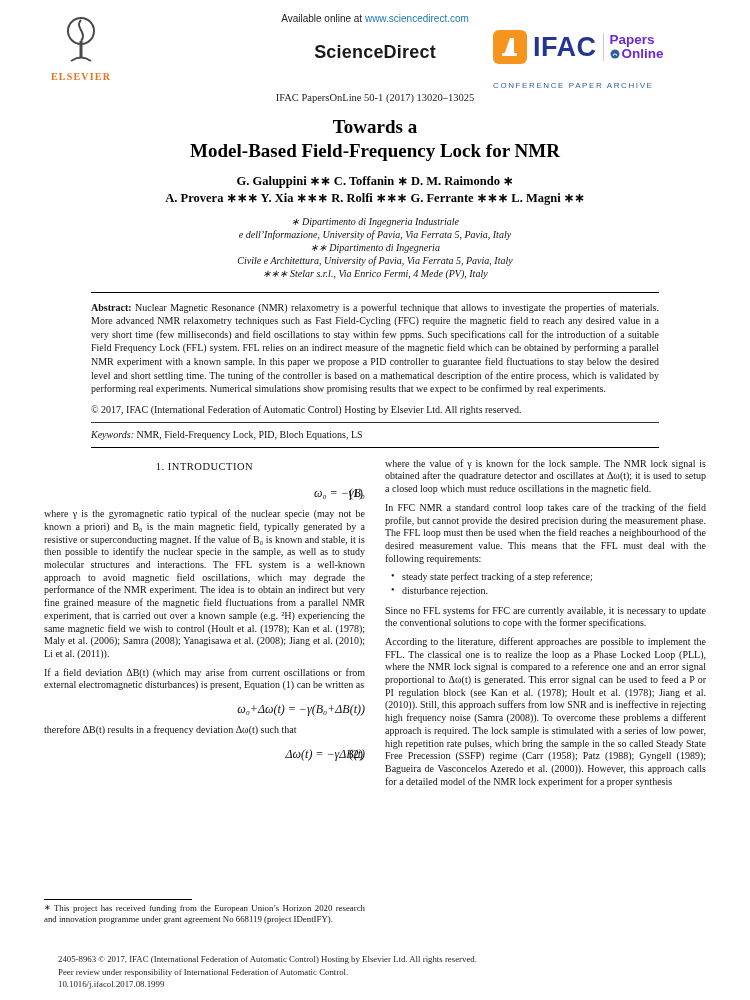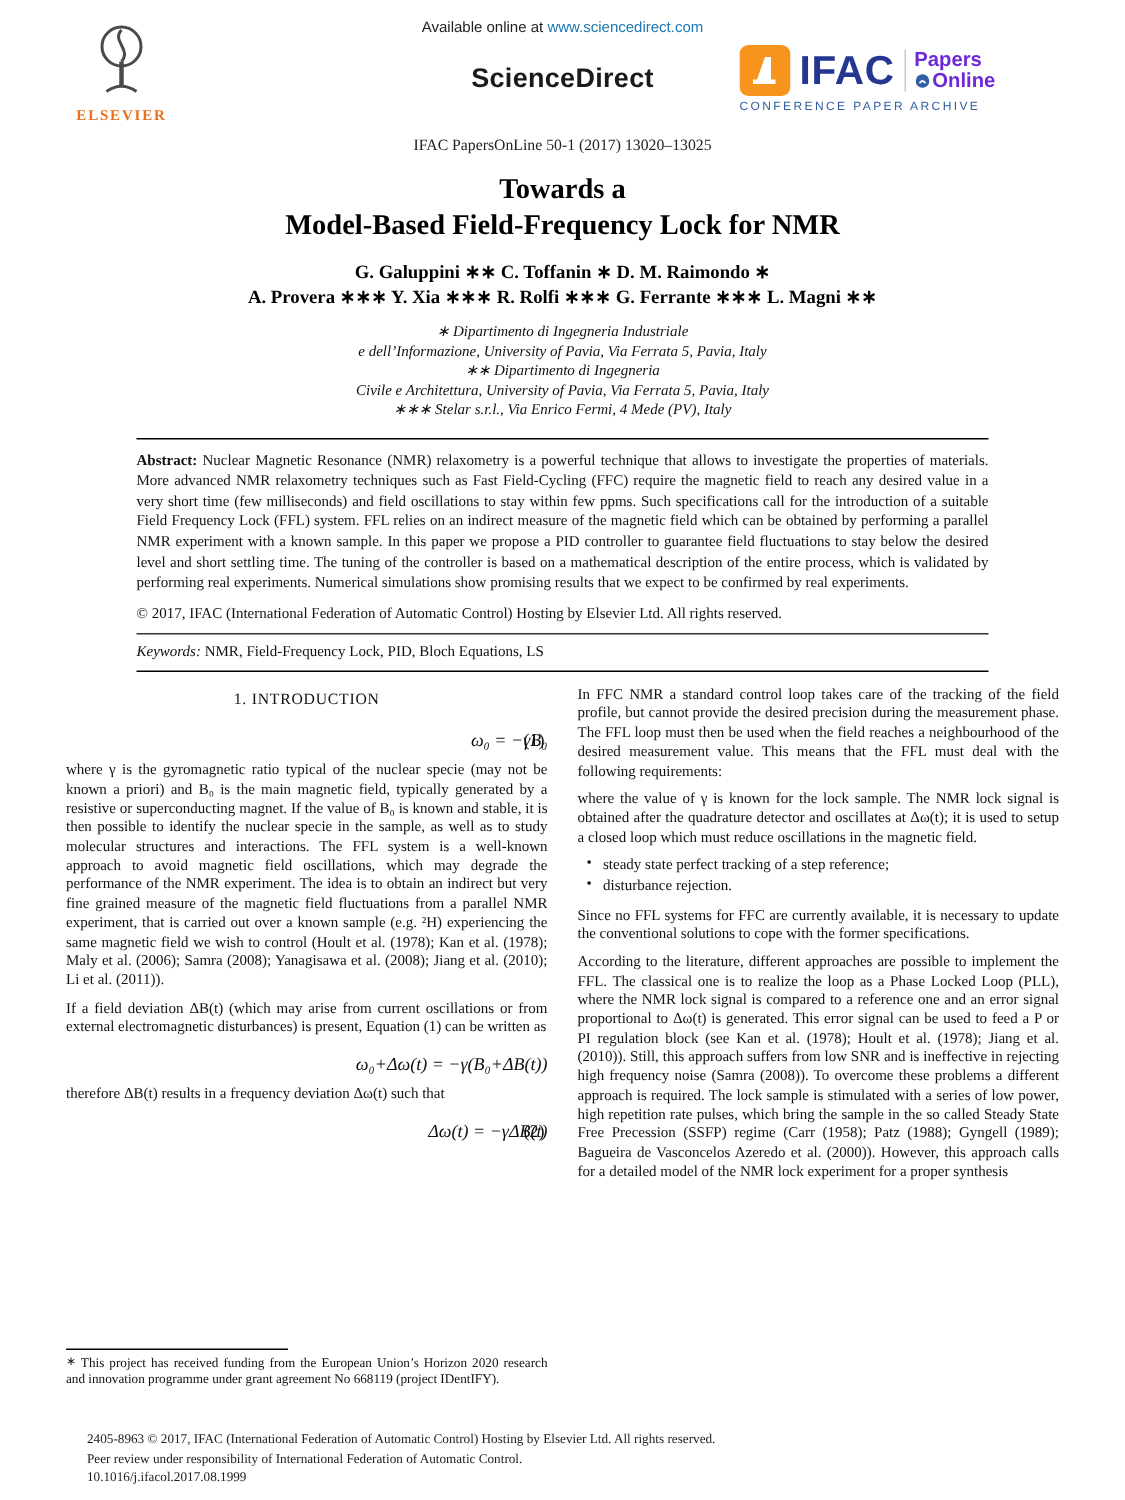--- a/index.html
+++ b/index.html
@@ -17,21 +17,21 @@
   .elsevier { position: absolute; left: 50px; top: -14px; width: 62px; text-align: center; }
   .els-label { color: #e9711c; font-size: 10px; letter-spacing: 1.2px; margin-top: 1px; font-family: "Liberation Serif", serif; font-weight: bold; }
   .sciencedirect { position: absolute; left: 0; right: 0; top: 14px; text-align: center;
     font-family: "Liberation Sans", sans-serif; font-weight: bold; font-size: 18px; color: #1a1a1a; letter-spacing: 0.2px; }
   .ifac { position: absolute; right: 42px; top: 2px; width: 215px; }
   .ifac-row { display: flex; align-items: center; gap: 6px; }
   .ifac-name { color: #24368f; font-family: "Liberation Sans", sans-serif; font-weight: bold; font-size: 27px; letter-spacing: 0.5px; }
   .ifac-po { display: flex; flex-direction: column; line-height: 1.05; border-left: 1px solid #c9c9c9; padding-left: 6px; }
   .po-word { color: #6d28d9; font-family: "Liberation Sans", sans-serif; font-weight: bold; font-size: 13.5px; }
   .po-online-row { display: flex; align-items: center; gap: 2px; }
-  .ifac-tagline { color: #2e5fa3; font-family: "Liberation Sans", sans-serif; font-size: 8px; letter-spacing: 1.6px; margin-top: 2px; white-space: nowrap; }
+  .ifac-tagline { color: #2e5fa3; font-family: "Liberation Sans", sans-serif; font-size: 8px; letter-spacing: 1.6px; margin-top: 17px; white-space: nowrap; }
   .journal-ref { text-align: center; font-size: 10.5px; margin-top: 2px; color: #222; }
 
   
   .title { text-align: center; font-size: 19px; font-weight: bold; line-height: 1.28; margin-top: 12px; color: #000; }
   .authors { text-align: center; font-size: 12.5px; font-weight: bold; line-height: 1.4; margin-top: 9px; color: #000; }
   .affils { text-align: center; font-size: 10px; font-style: italic; line-height: 1.3; margin-top: 7px; color: #111; }
 
   
   .abstract-wrap { width: 568px; margin: 12px auto 0; }
   .rule-top { border-top: 1.3px solid #000; padding-top: 8px; }
@@ -156,22 +156,22 @@
       <div class="equation">
         <span>Δω(t) = −γΔB(t)</span>
         <span class="eq-num">(2)</span>
       </div>
       <div class="footnote">
         <div class="fn-rule"></div>
         <span class="fn-mark">∗</span><span> This project has received funding from the European Union’s Horizon 2020 research and innovation programme under grant agreement No 668119 (project IDentIFY).</span>
       </div>
     </div>
     <div class="col">
+      <p>where the value of γ is known for the lock sample. The NMR lock signal is obtained after the quadrature detector and oscillates at Δω(t); it is used to setup a closed loop which must reduce oscillations in the magnetic field.</p>
       <p>In FFC NMR a standard control loop takes care of the tracking of the field profile, but cannot provide the desired precision during the measurement phase. The FFL loop must then be used when the field reaches a neighbourhood of the desired measurement value. This means that the FFL must deal with the following requirements:</p>
-      <p>where the value of γ is known for the lock sample. The NMR lock signal is obtained after the quadrature detector and oscillates at Δω(t); it is used to setup a closed loop which must reduce oscillations in the magnetic field.</p>
       <ul class="bullets">
         <li>steady state perfect tracking of a step reference;</li>
         <li>disturbance rejection.</li>
       </ul>
       <p>Since no FFL systems for FFC are currently available, it is necessary to update the conventional solutions to cope with the former specifications.</p>
       <p>According to the literature, different approaches are possible to implement the FFL. The classical one is to realize the loop as a Phase Locked Loop (PLL), where the NMR lock signal is compared to a reference one and an error signal proportional to Δω(t) is generated. This error signal can be used to feed a P or PI regulation block (see Kan et al. (1978); Hoult et al. (1978); Jiang et al. (2010)). Still, this approach suffers from low SNR and is ineffective in rejecting high frequency noise (Samra (2008)). To overcome these problems a different approach is required. The lock sample is stimulated with a series of low power, high repetition rate pulses, which bring the sample in the so called Steady State Free Precession (SSFP) regime (Carr (1958); Patz (1988); Gyngell (1989); Bagueira de Vasconcelos Azeredo et al. (2000)). However, this approach calls for a detailed model of the NMR lock experiment for a proper synthesis</p>
     </div>
   </div>
 
   <div class="footer">

